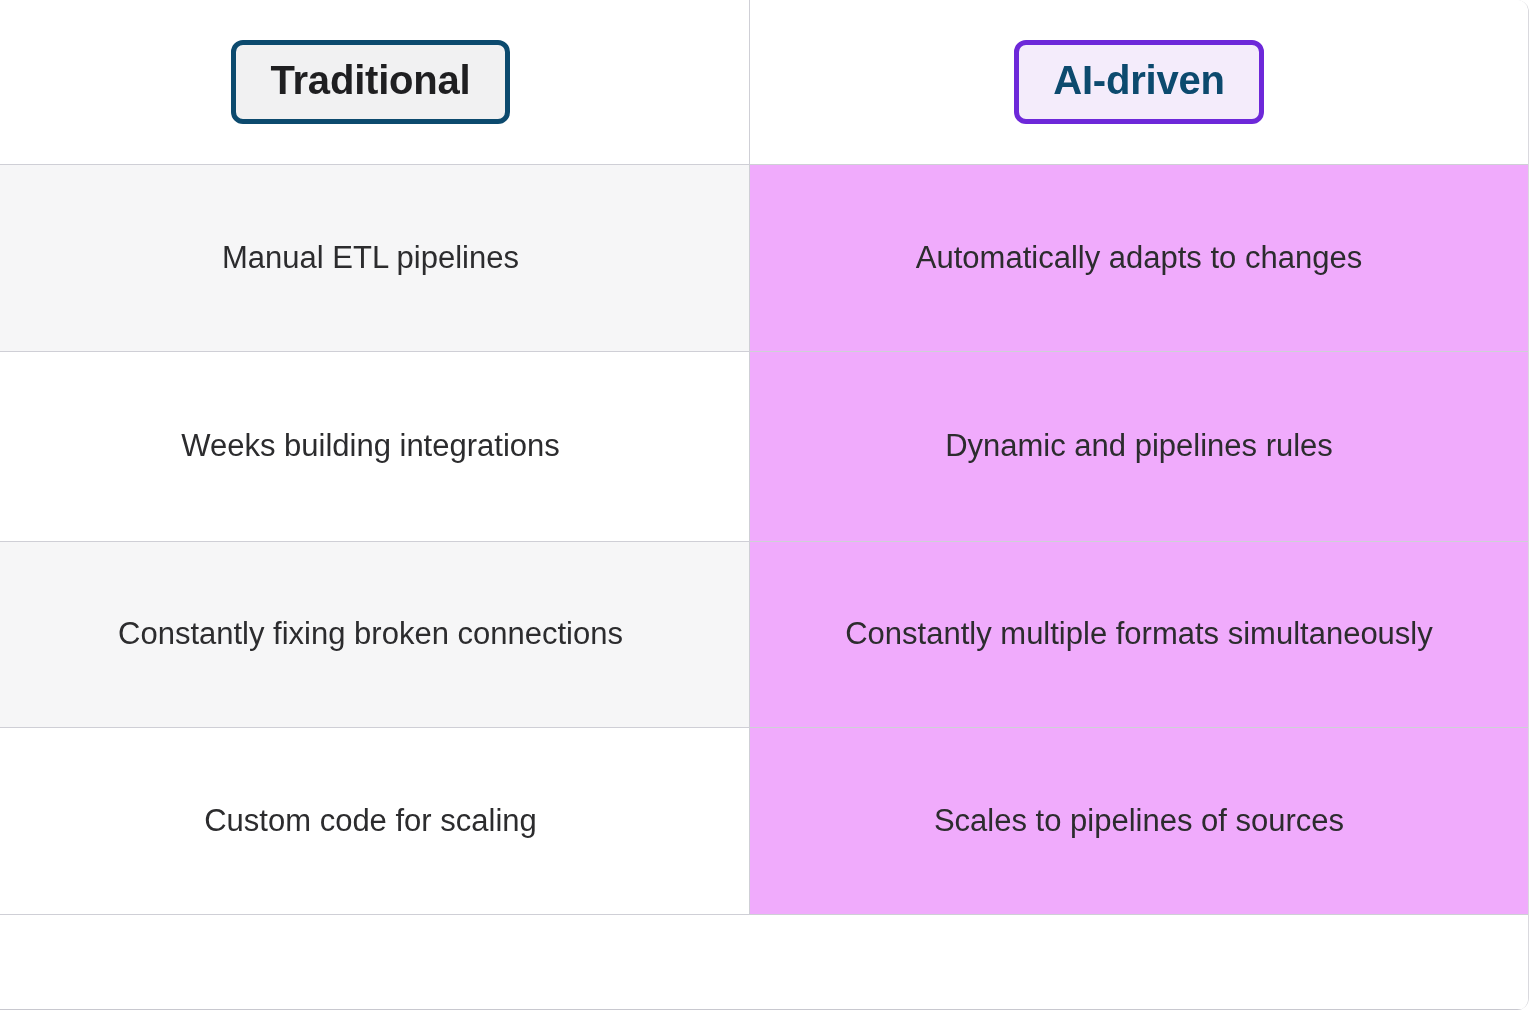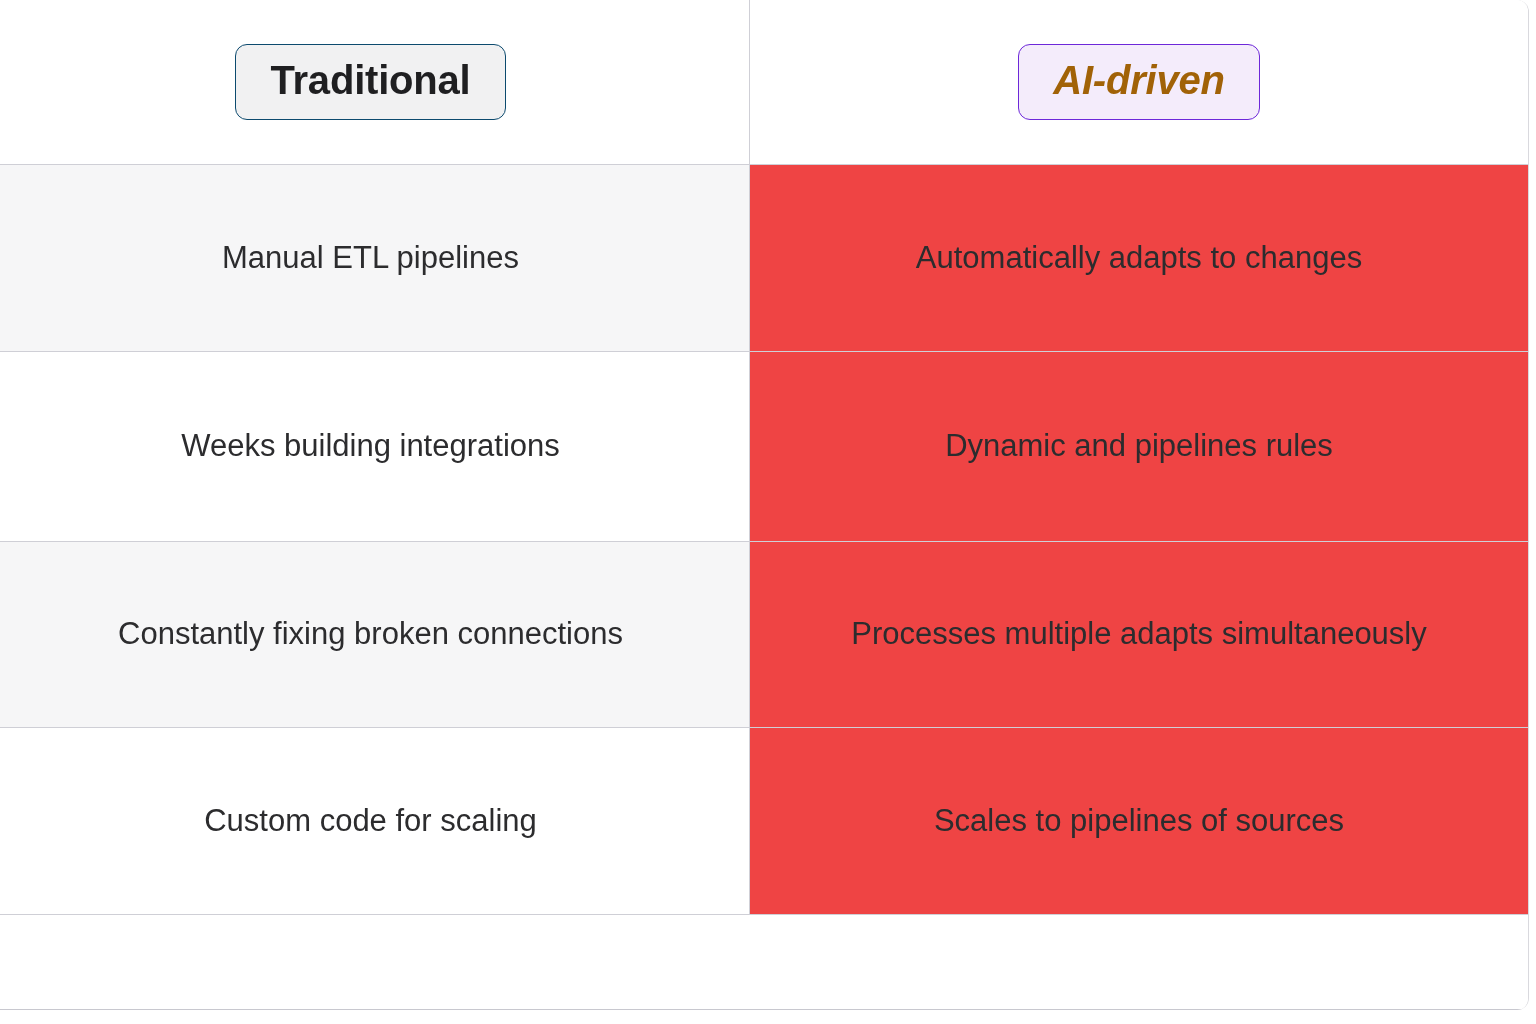--- a/index.html
+++ b/index.html
@@ -54,28 +54,27 @@
     display: inline-block;
     padding: 14px 34px 18px 34px;
     border-radius: 12px;
     font-size: 40px;
     font-weight: 700;
     letter-spacing: -0.2px;
     line-height: 1.05;
   }
   .chip-traditional {
     background: #f1f1f2;
-    border: 1px solid #0c4a6e;
+    border: 5px solid #0c4a6e;
     color: #1f1f21;
   }
   .chip-ai {
     background: #f4ecfb;
-    border: 1px solid #6d28d9;
-    color: #a16207;
-    font-style: italic;
+    border: 5px solid #6d28d9;
+    color: #0c4a6e;
   }
 
   
   .comparison-table td {
     padding: 10px 14px;
     text-align: center;
     vertical-align: middle;
     font-size: 31px;
     font-weight: 300;
     line-height: 1.36;
@@ -83,21 +82,21 @@
     border-bottom: 1px solid #cfcfd6;
     white-space: nowrap;
   }
   .comparison-table td.cell-left {
     border-right: 1px solid #cfcfd6;
     background: #ffffff;
   }
   .comparison-table tr.zebra td.cell-left { background: #f6f6f7; }
 
   .comparison-table td.cell-right {
-    background: #ef4444;
+    background: #f0abfc;
     white-space: normal;
   }
 
   .r1 td { height: 187px; }
   .r2 td { height: 190px; }
   .r3 td { height: 186px; }
   .r4 td { height: 187px; }
 
   
   .spacer-row td {
@@ -136,21 +135,21 @@
         <td class="cell-right">Automatically adapts to changes</td>
       </tr>
 
       <tr class="r2">
         <td class="cell-left">Weeks building integrations</td>
         <td class="cell-right">Dynamic and pipelines rules</td>
       </tr>
 
       <tr class="r3 zebra">
         <td class="cell-left">Constantly fixing broken connections</td>
-        <td class="cell-right">Processes multiple adapts simultaneously</td>
+        <td class="cell-right">Constantly multiple formats simultaneously</td>
       </tr>
 
       <tr class="r4">
         <td class="cell-left">Custom code for scaling</td>
         <td class="cell-right">Scales to pipelines of sources</td>
       </tr>
 
       <tr class="spacer-row">
         <td></td>
         <td></td>

